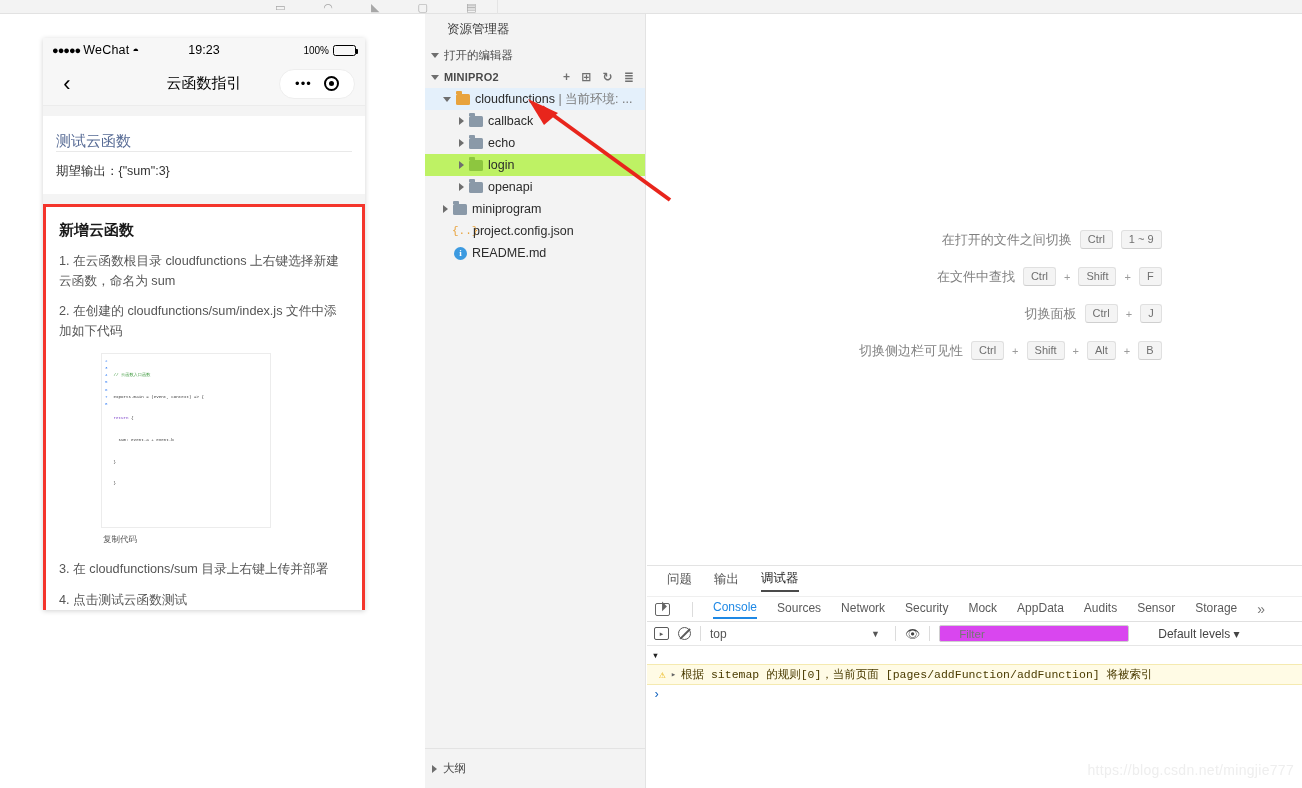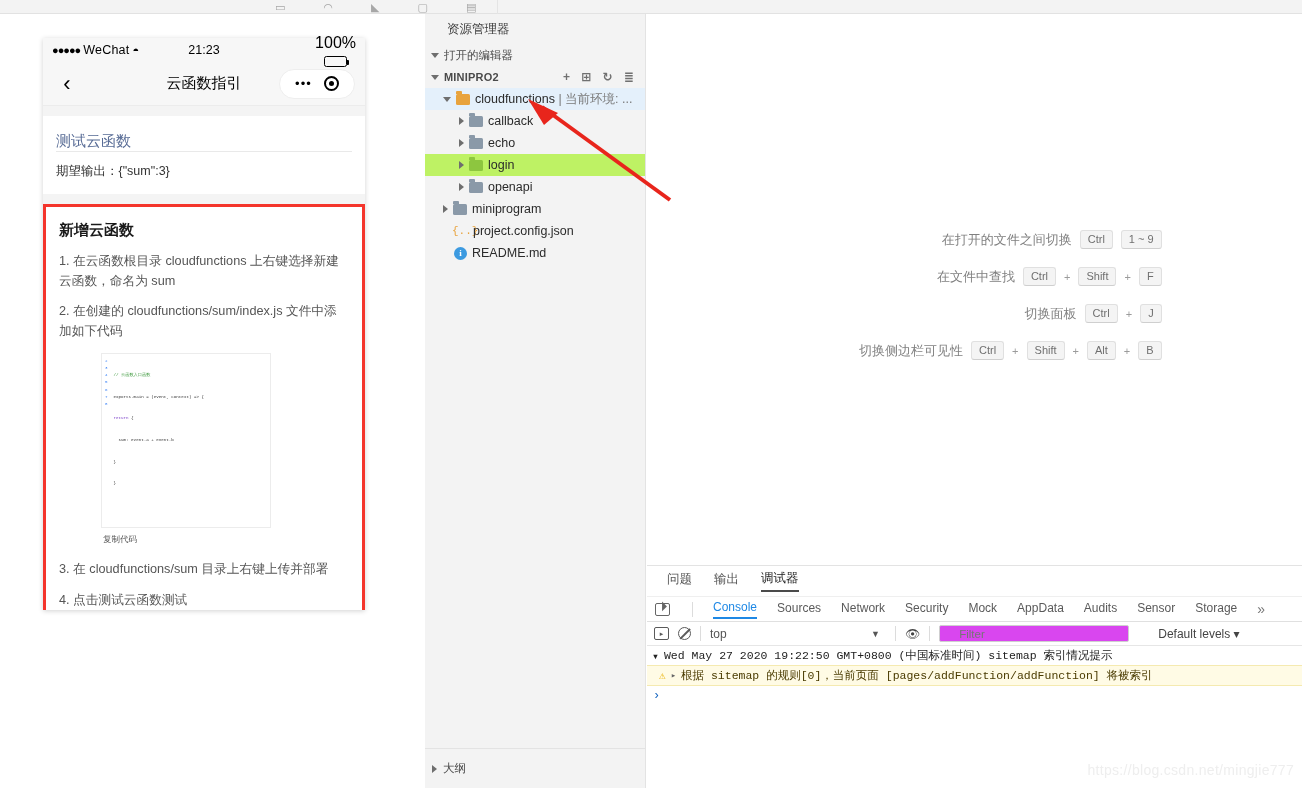--- a/index.html
+++ b/index.html
@@ -28,21 +28,21 @@
     box-shadow: 0 1px 5px rgba(0,0,0,.18);
   }
   .sim-status {
     height: 24px; display: flex; align-items: center;
     padding: 0 9px; font-size: 12px; color: #000; background: #f7f7f7;
   }
   .sim-status .carrier { display: flex; align-items: center; gap: 3px; font-size: 12.5px; letter-spacing: .2px; }
   .dots-5 { letter-spacing: -1px; font-size: 11px; }
   .wifi-glyph { font-size: 11px; }
   .sim-status .time { position: absolute; left: 0; right: 0; text-align: center; font-size: 12.5px; pointer-events: none; }
-  .sim-status .battery { margin-left: auto; display: flex; align-items: center; gap: 4px; z-index: 2; font-size: 16px; flex-direction: column; }
+  .sim-status .battery { margin-left: auto; display: flex; align-items: center; gap: 4px; z-index: 2; font-size: 10px; }
   .bat-shape { width: 23px; height: 11px; border: 1px solid #000; border-radius: 2.5px; position: relative; padding: 1px; }
   .bat-shape::after { content:""; position:absolute; right:-3px; top:3px; width:2px; height:5px; background:#000; border-radius:0 1px 1px 0; }
   .bat-fill { width: 100%; height: 100%; background: #000; border-radius: 1px; }
 
   .sim-navbar {
     height: 44px; background: #f7f7f7; display: flex; align-items: center;
     padding: 0 10px; position: relative; border-bottom: 1px solid #ececec;
   }
   .nav-back { font-size: 22px; color: #000; width: 28px; text-align: center; cursor: pointer; font-weight: 300; line-height: 1; }
   .nav-title { position: absolute; left: 0; right: 0; text-align: center; font-size: 15px; color: #000; font-weight: 400; }
@@ -192,21 +192,21 @@
   <div class="top-divider"></div>
 
   <div class="simulator">
 
     <div class="sim-status">
       <span class="carrier">
         <span class="dots-5">●●●●●</span>
         <span>WeChat</span>
         <span class="wifi-glyph">◓</span>
       </span>
-      <span class="time">21:23</span>
+      <span class="time">19:23</span>
       <span class="battery">
         <span>100%</span>
         <span class="bat-shape"><i class="bat-fill"></i></span>
       </span>
     </div>
 
     <div class="sim-navbar">
       <span class="nav-back">‹</span>
       <span class="nav-title">云函数指引</span>
       <span class="capsule">
@@ -407,21 +407,20 @@
       <span class="vsep"></span>
       <span class="eye-ico">👁</span>
       <span class="vsep"></span>
       <input class="filter-input" placeholder="Filter" style="">
       <span class="levels">Default levels ▾</span>
     </div>
 
     <div class="console-body">
       <div class="log-row">
         <span>▾</span>
-        <span>Wed May 27 2020 19:22:50 GMT+0800 (中国标准时间) sitemap 索引情况提示</span>
       </div>
       <div class="log-row log-warn">
         <span class="warn-tri">⚠</span>
         <span class="arrow-r">▸</span>
         <span>根据 sitemap 的规则[0]，当前页面 [pages/addFunction/addFunction] 将被索引</span>
       </div>
       <div class="prompt-row">›</div>
     </div>
   </div>
 

